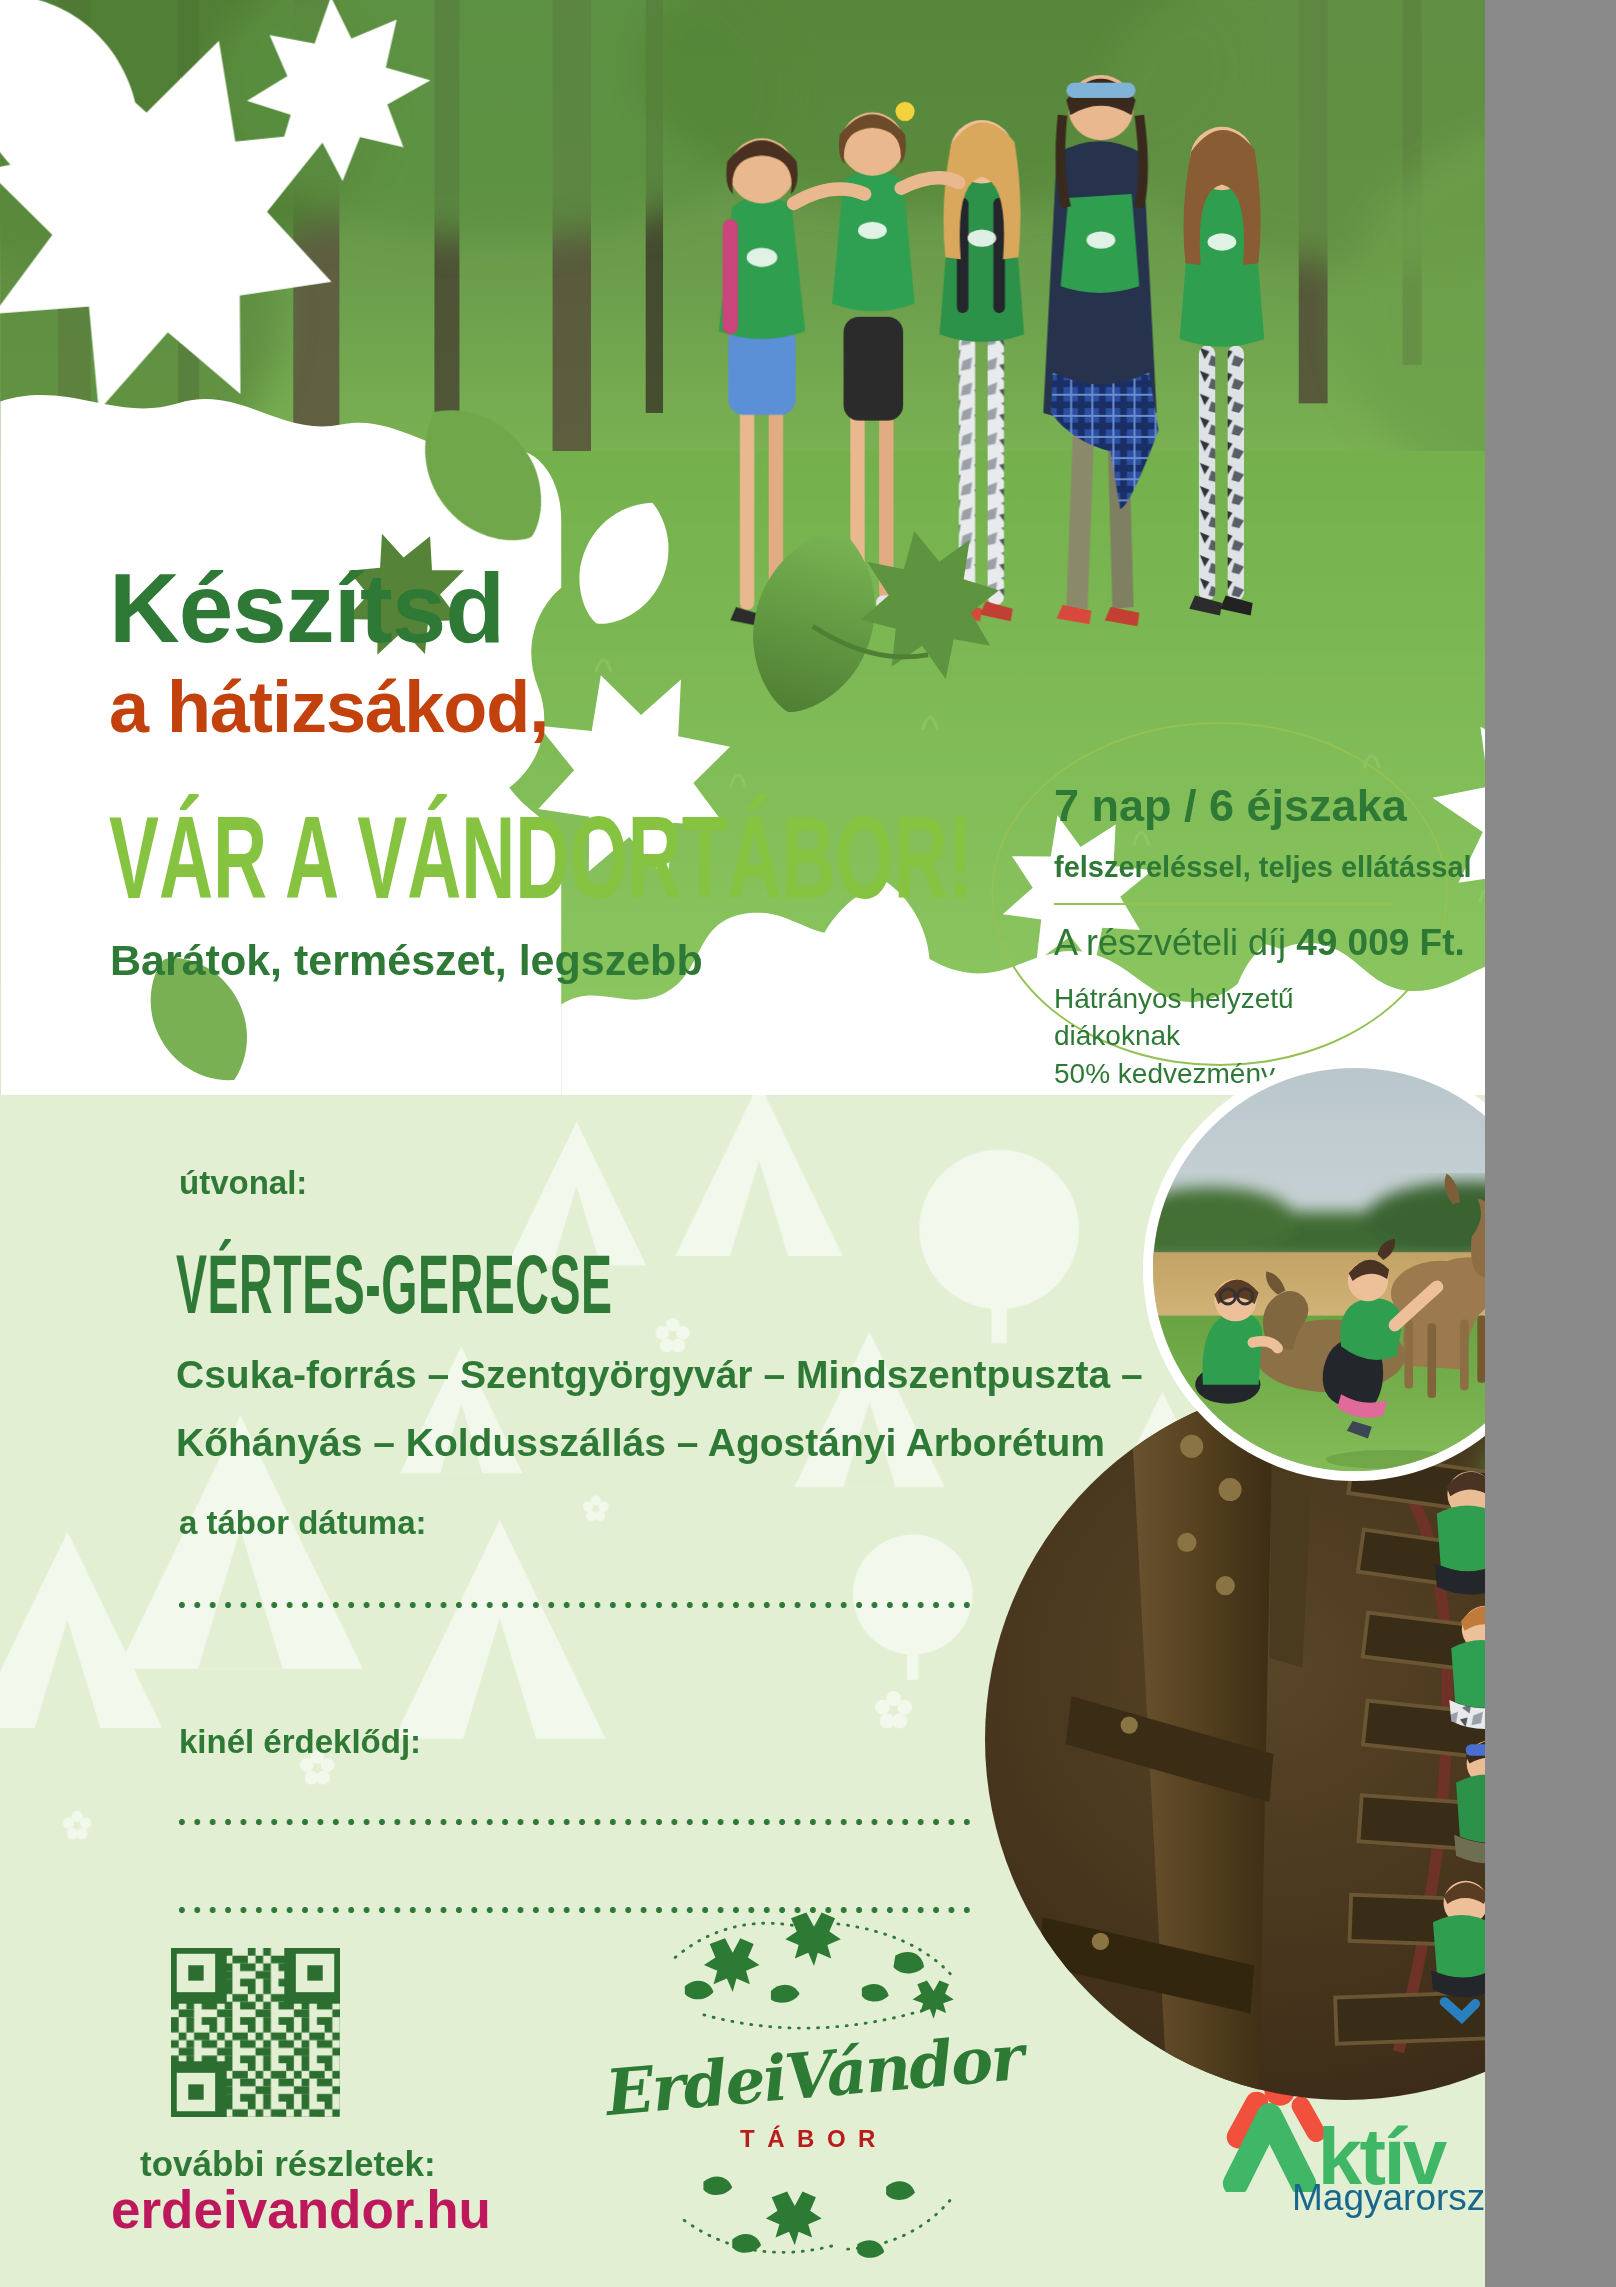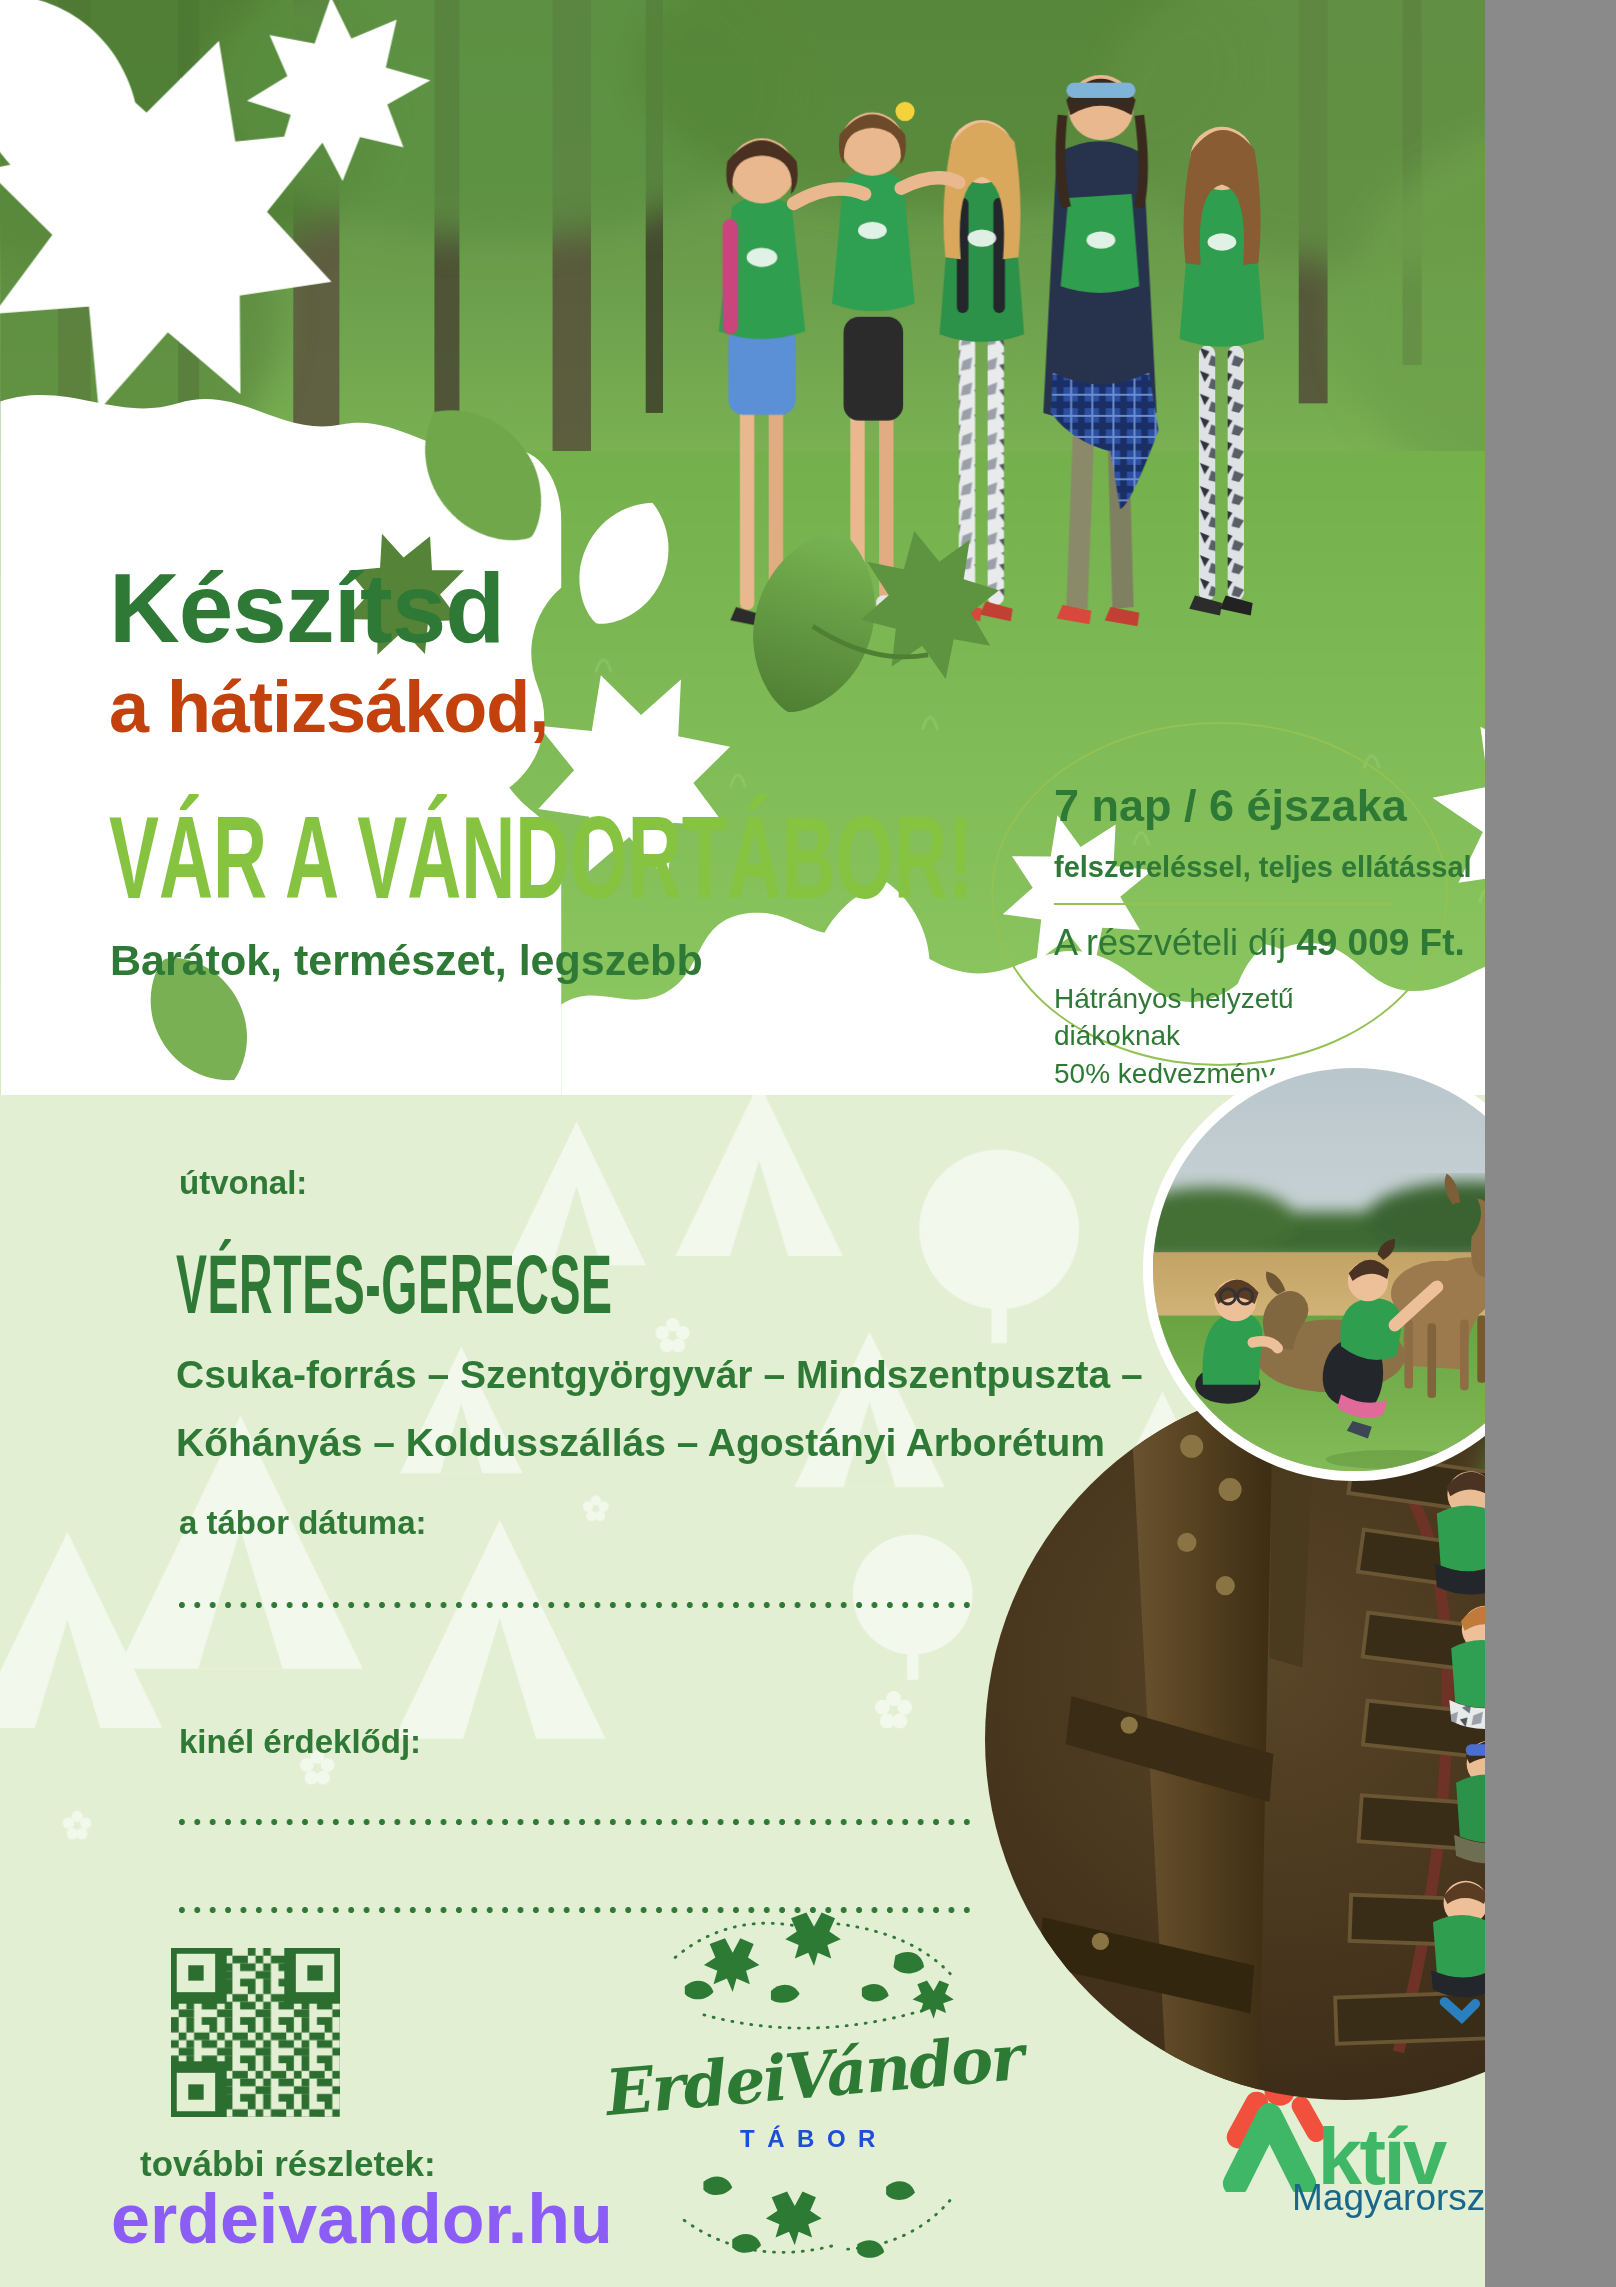--- a/index.html
+++ b/index.html
@@ -26,30 +26,30 @@
   .section{left:0;top:1095px;width:1617px;height:1192px;background:#e3efd2;}
   .sec-label{font-size:33px;font-weight:700;color:#2e7935;}
   .region{left:176px;top:1237px;font-size:83px;font-weight:700;color:#2e7935;
           transform:scaleX(.56);transform-origin:left top;white-space:nowrap;letter-spacing:1px;}
   .stops{left:176px;top:1341px;font-size:39px;font-weight:700;color:#2e7935;line-height:1.75;white-space:nowrap;}
   .dotline{height:6.7px;width:795px;left:179px;
      background-image:radial-gradient(circle at 2.9px 2.9px,#2e7935 2.6px,rgba(0,0,0,0) 3.3px);
      background-size:15.4px 6.7px;background-repeat:repeat-x;}
   
   .details-label{left:140px;top:2144px;font-size:35px;font-weight:700;color:#2e7935;}
-  .website{left:111px;top:2179px;font-size:70px;font-weight:700;color:#8b5cf6;}
+  .website{left:111px;top:2179px;font-size:53px;font-weight:700;color:#be185d;}
   
   .circle{border-radius:50%;overflow:hidden;}
   .deer-circle{left:1143px;top:1058px;width:403px;height:403px;border:10.6px solid #ffffff;z-index:6;}
   .stairs-circle{left:985px;top:1379px;width:721px;height:721px;z-index:5;}
   
   .camp-logo{left:588px;top:1900px;width:452px;text-align:center;z-index:4;}
   .camp-name{font-family:"DejaVu Serif",serif;font-style:italic;font-weight:700;font-size:63px;
              color:#2d7a35;transform:rotate(-5deg);letter-spacing:-1.9px;}
-  .camp-sub{font-size:24px;font-weight:700;color:#1d4ed8;letter-spacing:12.5px;margin-top:13.4px;}
+  .camp-sub{font-size:24px;font-weight:700;color:#b91c1c;letter-spacing:12.5px;margin-top:13.4px;}
   
   .aktiv-sub{left:1292px;top:2177px;font-size:37px;font-weight:400;color:#19688c;}
   .nowrap{white-space:nowrap;}
 </style>
 </head>
 <body>
 
 <div class="poster">
 
   <svg class="abs" style="left:0;top:0;z-index:1" width="1617" height="1114" viewBox="0 0 1683 1160">

